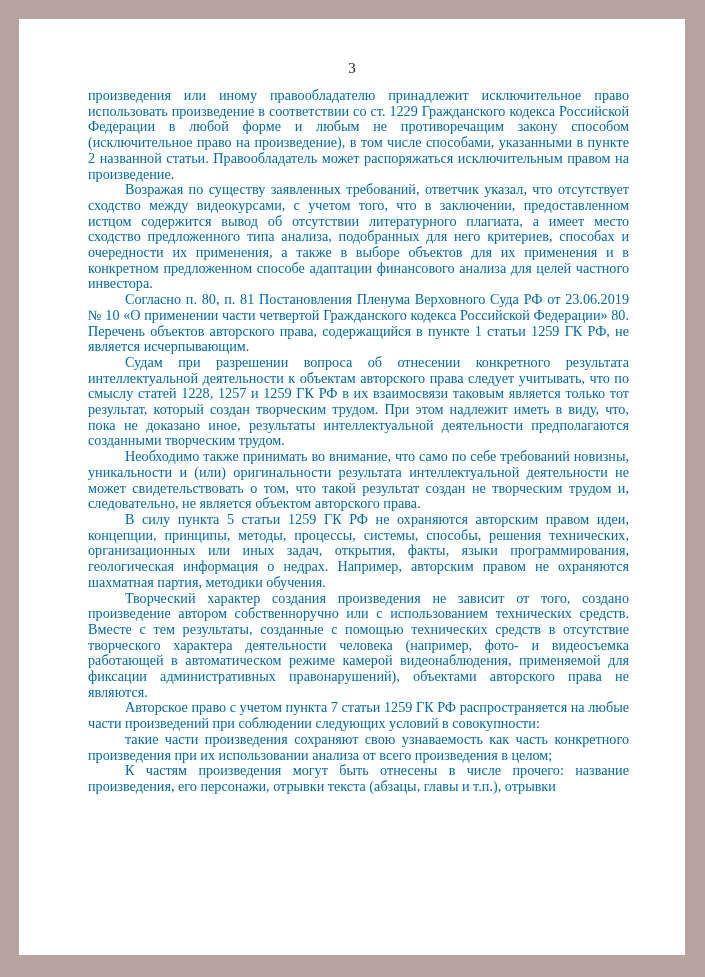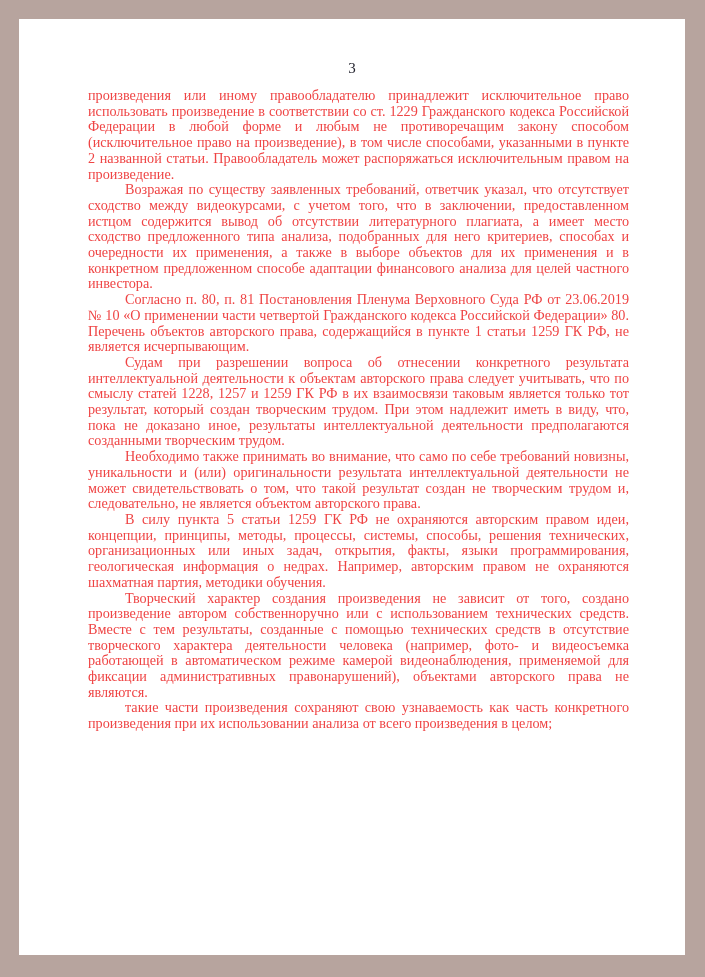--- a/index.html
+++ b/index.html
@@ -30,21 +30,21 @@
     width: 100%;
     text-align: center;
     font-size: 15px;
     color: #23232e;
   }
   .text-block {
     position: absolute;
     top: 69px;
     left: 69px;
     right: 56px;
-    color: #ef4444;
+    color: #0369a1;
     font-size: 14.2px;
     line-height: 15.7px;
     text-align: justify;
   }
   .text-block p.para {
     margin: 0;
     padding: 0;
     text-indent: 37px;
   }
   .text-block p.para.no-indent {
@@ -57,15 +57,17 @@
 <div class="page">
   <div class="page-number">3</div>
   <div class="text-block">
       <p class="para no-indent">произведения или иному правообладателю принадлежит исключительное право использовать произведение в соответствии со ст. 1229 Гражданского кодекса Российской Федерации в любой форме и любым не противоречащим закону способом (исключительное право на произведение), в том числе способами, указанными в пункте 2 названной статьи. Правообладатель может распоряжаться исключительным правом на произведение.</p>
       <p class="para">Возражая по существу заявленных требований, ответчик указал, что отсутствует сходство между видеокурсами, с учетом того, что в заключении, предоставленном истцом содержится вывод об отсутствии литературного плагиата, а имеет место сходство предложенного типа анализа, подобранных для него критериев, способах и очередности их применения, а также в выборе объектов для их применения и в конкретном предложенном способе адаптации финансового анализа для целей частного инвестора.</p>
       <p class="para">Согласно п. 80, п. 81 Постановления Пленума Верховного Суда РФ от 23.06.2019 № 10 «О применении части четвертой Гражданского кодекса Российской Федерации» 80. Перечень объектов авторского права, содержащийся в пункте 1 статьи 1259 ГК РФ, не является исчерпывающим.</p>
       <p class="para">Судам при разрешении вопроса об отнесении конкретного результата интеллектуальной деятельности к объектам авторского права следует учитывать, что по смыслу статей 1228, 1257 и 1259 ГК РФ в их взаимосвязи таковым является только тот результат, который создан творческим трудом. При этом надлежит иметь в виду, что, пока не доказано иное, результаты интеллектуальной деятельности предполагаются созданными творческим трудом.</p>
       <p class="para">Необходимо также принимать во внимание, что само по себе требований новизны, уникальности и (или) оригинальности результата интеллектуальной деятельности не может свидетельствовать о том, что такой результат создан не творческим трудом и, следовательно, не является объектом авторского права.</p>
       <p class="para">В силу пункта 5 статьи 1259 ГК РФ не охраняются авторским правом идеи, концепции, принципы, методы, процессы, системы, способы, решения технических, организационных или иных задач, открытия, факты, языки программирования, геологическая информация о недрах. Например, авторским правом не охраняются шахматная партия, методики обучения.</p>
       <p class="para">Творческий характер создания произведения не зависит от того, создано произведение автором собственноручно или с использованием технических средств. Вместе с тем результаты, созданные с помощью технических средств в отсутствие творческого характера деятельности человека (например, фото- и видеосъемка работающей в автоматическом режиме камерой видеонаблюдения, применяемой для фиксации административных правонарушений), объектами авторского права не являются.</p>
+      <p class="para">Авторское право с учетом пункта 7 статьи 1259 ГК РФ распространяется на любые части произведений при соблюдении следующих условий в совокупности:</p>
       <p class="para">такие части произведения сохраняют свою узнаваемость как часть конкретного произведения при их использовании анализа от всего произведения в целом;</p>
+      <p class="para">К частям произведения могут быть отнесены в числе прочего: название произведения, его персонажи, отрывки текста (абзацы, главы и т.п.), отрывки</p>
     </div>
 </div>
 
 </body></html>

